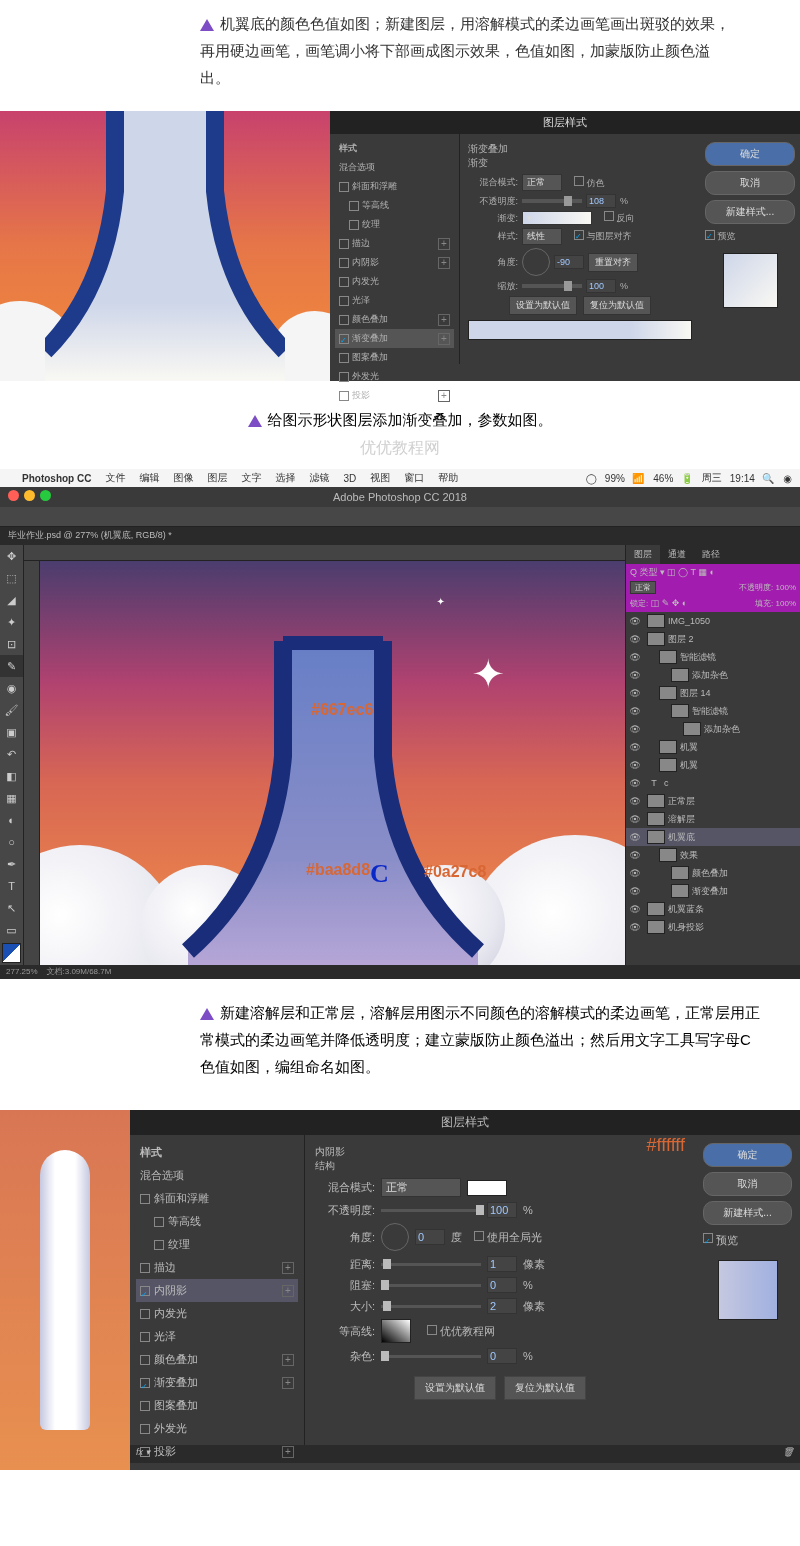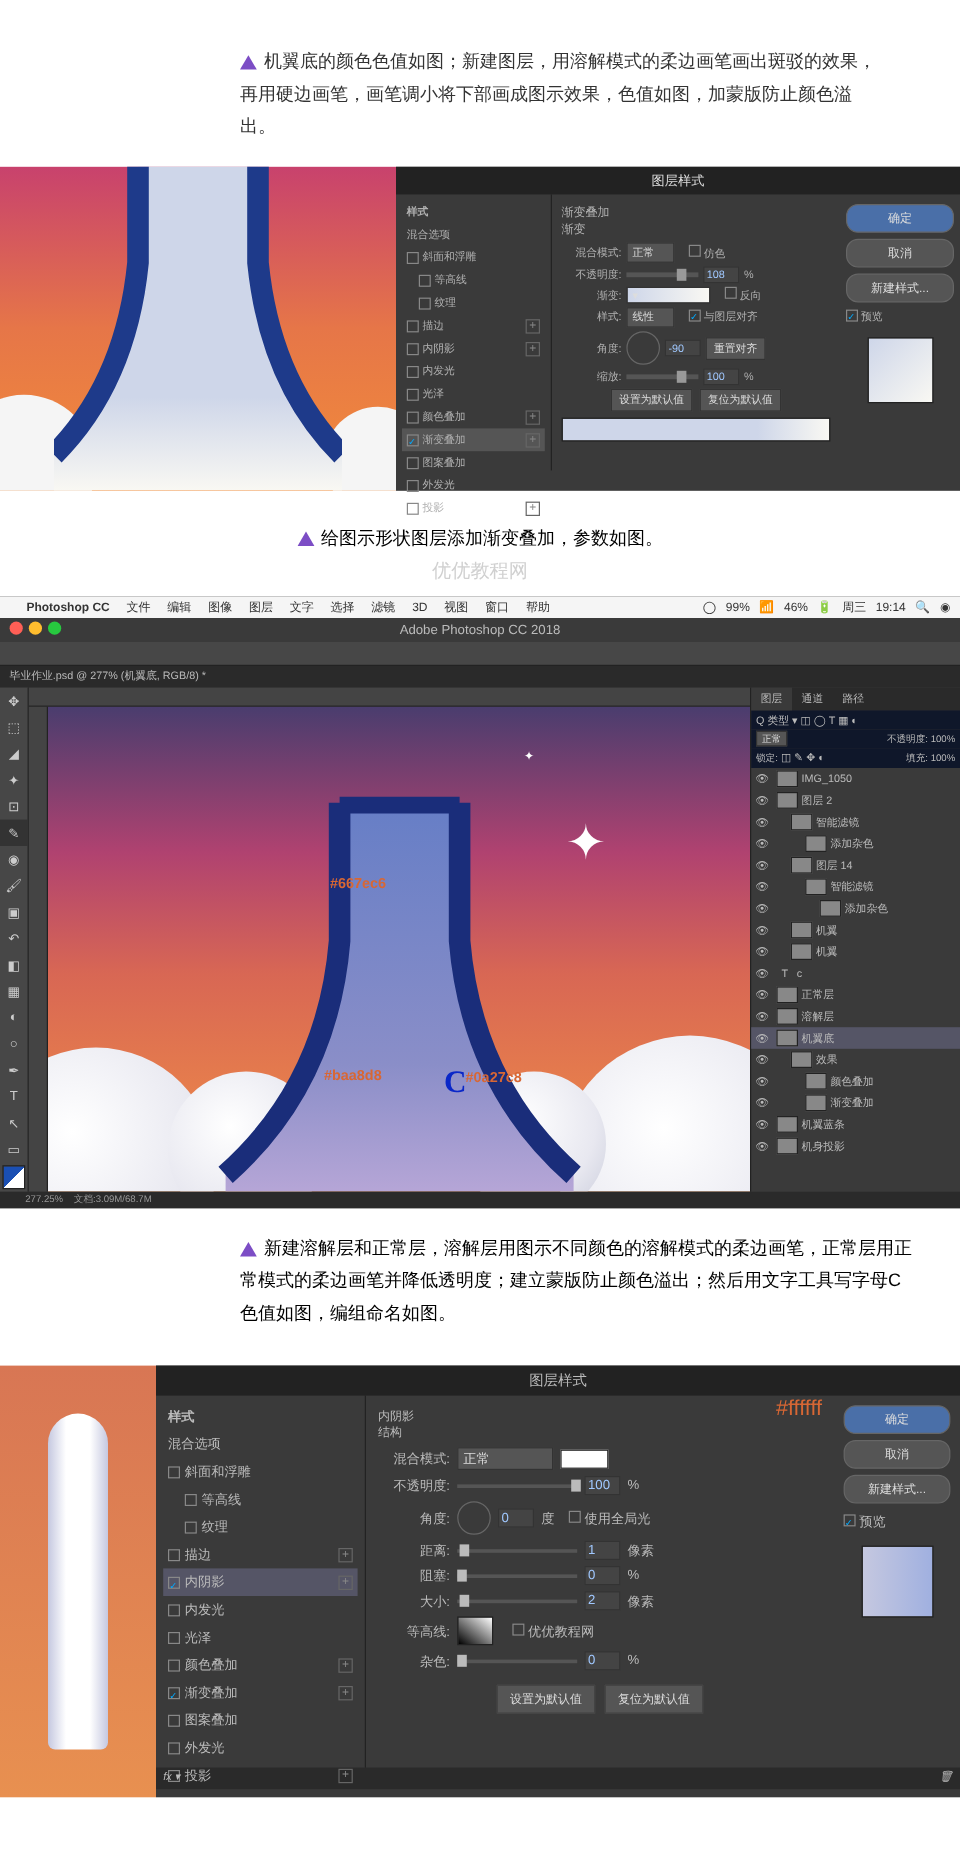--- a/index.html
+++ b/index.html
@@ -1,18 +1,18 @@
 <!DOCTYPE html>
 <html><head>
   <meta charset="utf-8">
   <style>
     * { margin: 0; padding: 0; box-sizing: border-box; font-family: "Microsoft YaHei", sans-serif; }
     body { background: #fff; width: 800px; }
     
-    .intro-text { padding: 10px 64px 20px 200px; font-size: 15px; line-height: 1.8; color: #333; position: relative; margin-top: 28px; }
+    .intro-text { padding: 10px 64px 20px 200px; font-size: 15px; line-height: 1.8; color: #333; position: relative; }
     .triangle { display: inline-block; width: 0; height: 0; border-left: 7px solid transparent; border-right: 7px solid transparent; border-bottom: 12px solid #7c4dc5; margin-right: 6px; vertical-align: middle; }
     
     .section1 { display: flex; height: 270px; }
     .section1-left { width: 330px; height: 100%; position: relative; overflow: hidden; background: linear-gradient(to bottom, #c8426d, #e67648, #f28c3a); }
     .wing-shape { position: absolute; top: -20px; left: 50%; transform: translateX(-50%); width: 240px; height: 290px; }
     .wing-outline { fill: none; stroke: #1e3a8a; stroke-width: 18px; }
     .wing-fill { fill: url(#winggrad1); }
     .cloud-s1 { position: absolute; background: #f5f5f5; border-radius: 50%; }
     
     .section1-right { flex: 1; background: #3a3a3a; color: #b0b0b0; font-size: 9px; position: relative; }
@@ -58,37 +58,37 @@
     .tool { height: 22px; display: flex; align-items: center; justify-content: center; font-size: 11px; color: #ccc; }
     .tool.active { background: #333; }
     .colorswatch { height: 20px; background: linear-gradient(135deg, #1a4fb3 50%, #fff 50%); margin: 2px; border: 1px solid #222; }
     
     .ps-canvas { flex: 1; background: #3a3a3a; position: relative; overflow: hidden; }
     .ruler-h { height: 16px; background: #444; border-bottom: 1px solid #222; font-size: 7px; color: #888; }
     .artwork { position: absolute; top: 16px; left: 16px; right: 0; bottom: 0; background: linear-gradient(to bottom, #4a3d6e 0%, #b04270 30%, #d86754 55%, #f29046 100%); overflow: hidden; }
     .star { position: absolute; color: #fff; }
     .big-wing { position: absolute; left: 50%; transform: translateX(-50%); top: 75px; }
     .cloud-big { position: absolute; background: radial-gradient(circle at 40% 35%, #fff, #e8e8f0 60%, #c5c8d8); border-radius: 50%; }
-    .color-anno { color: #d86734; font-size: 12px; font-weight: bold; position: absolute; }
+    .color-anno { color: #d86734; font-size: 16px; font-weight: bold; position: absolute; padding-left: 36px; }
     .letter-c { position: absolute; color: #0a27c8; font-size: 26px; font-weight: bold; font-family: serif; }
     
     .ps-panels { width: 175px; background: #3a3a3a; border-left: 1px solid #222; font-size: 9px; color: #bbb; }
     .panel-tabs { display: flex; background: #2a2a2a; font-size: 9px; }
     .panel-tab { padding: 3px 8px; }
     .panel-tab.on { background: #3a3a3a; }
-    .panel-opts { height: 16px; background: #0f172a; padding: 2px 4px; }
+    .panel-opts { height: 16px; background: #a21caf; padding: 2px 4px; }
     .layer { display: flex; align-items: center; padding: 2px 3px; gap: 3px; height: 18px; }
     .layer.active { background: #556; }
     .eye { width: 12px; text-align: center; }
     .layer-thumb { width: 18px; height: 14px; background: #888; border: 1px solid #222; }
     .layer-indent { width: 0; }
     .layer-indent.i1 { width: 12px; }
     .layer-indent.i2 { width: 24px; }
     .layer-indent.i3 { width: 36px; }
-    .status { height: 14px; background: #2a2a2a; font-size: 8px; color: #999; padding: 1px 21px; }
+    .status { height: 14px; background: #2a2a2a; font-size: 8px; color: #999; padding: 1px 6px; }
     
     .section3-text { padding: 30px 40px 30px 200px; font-size: 15px; line-height: 1.8; }
     
     .section3 { display: flex; height: 360px; }
     .s3-left { width: 130px; background: linear-gradient(to bottom, #d87654, #e89050); position: relative; display: flex; align-items: center; justify-content: center; }
     .rocket { width: 50px; height: 280px; background: linear-gradient(to right, #c5c8e0, #fff 30%, #fff 70%, #c5c8e0); border-radius: 25px 25px 6px 6px; }
     
     .s3-right { flex: 1; background: #3a3a3a; color: #bbb; font-size: 11px; position: relative; }
     .s3-header { background: #222; text-align: center; padding: 4px; font-size: 12px; }
     .s3-body { display: flex; height: 310px; }

